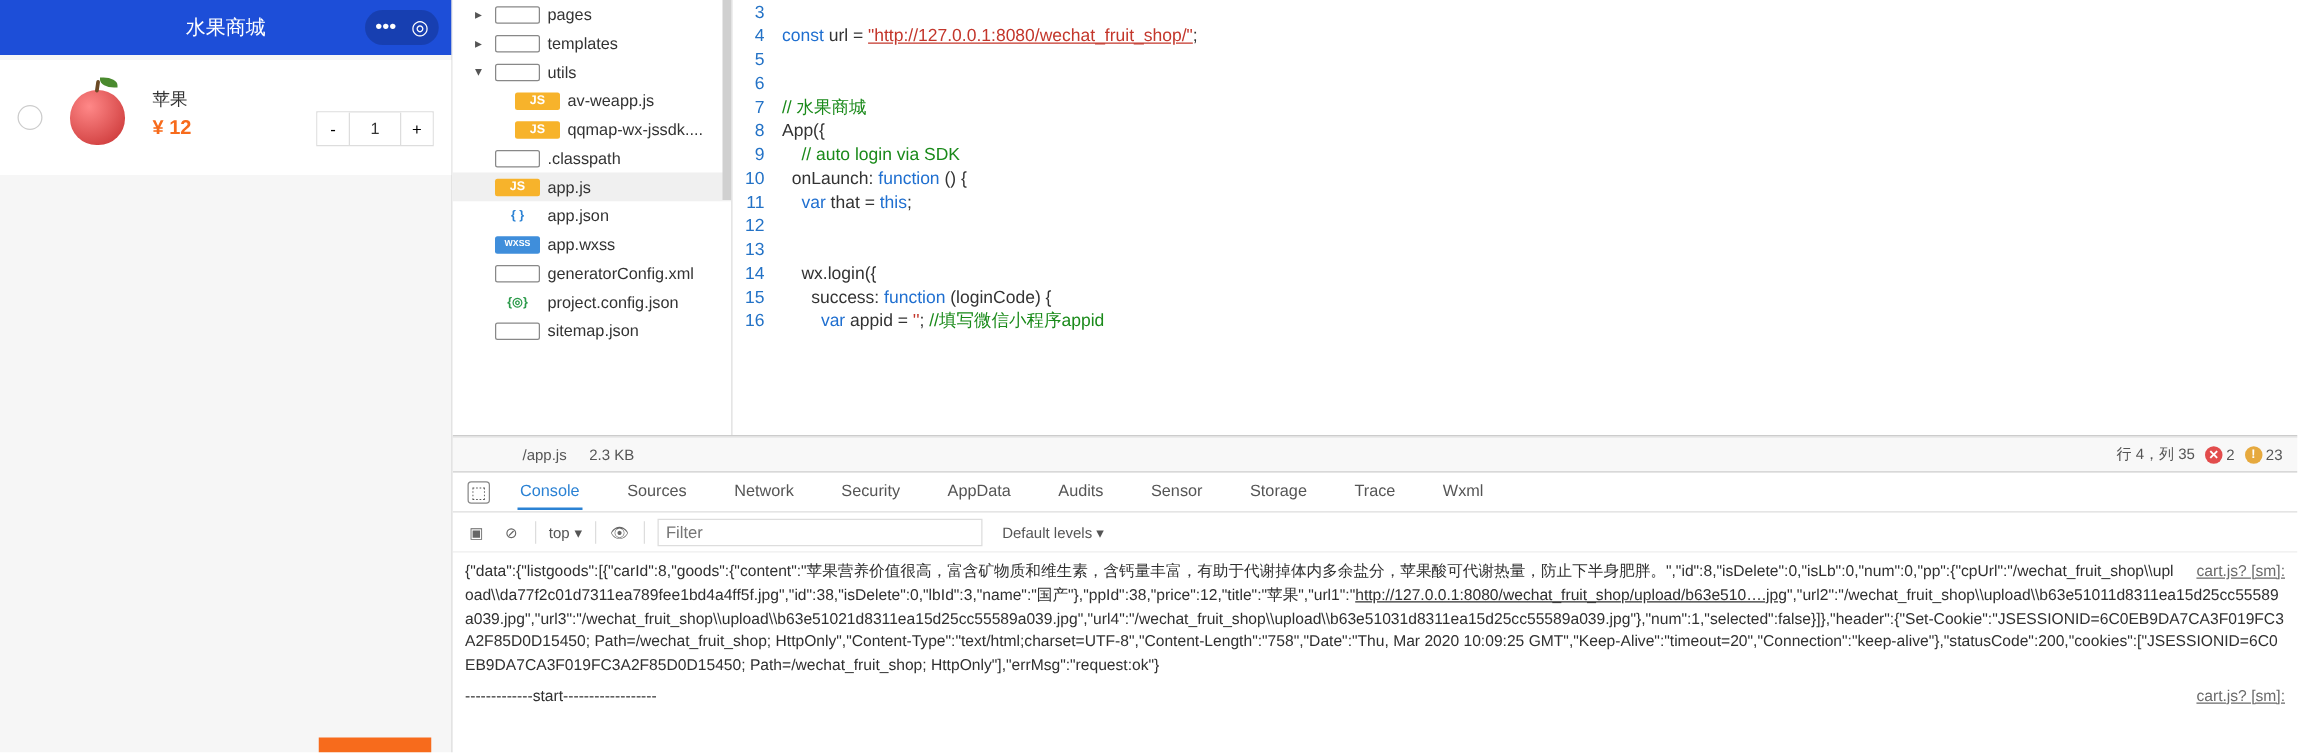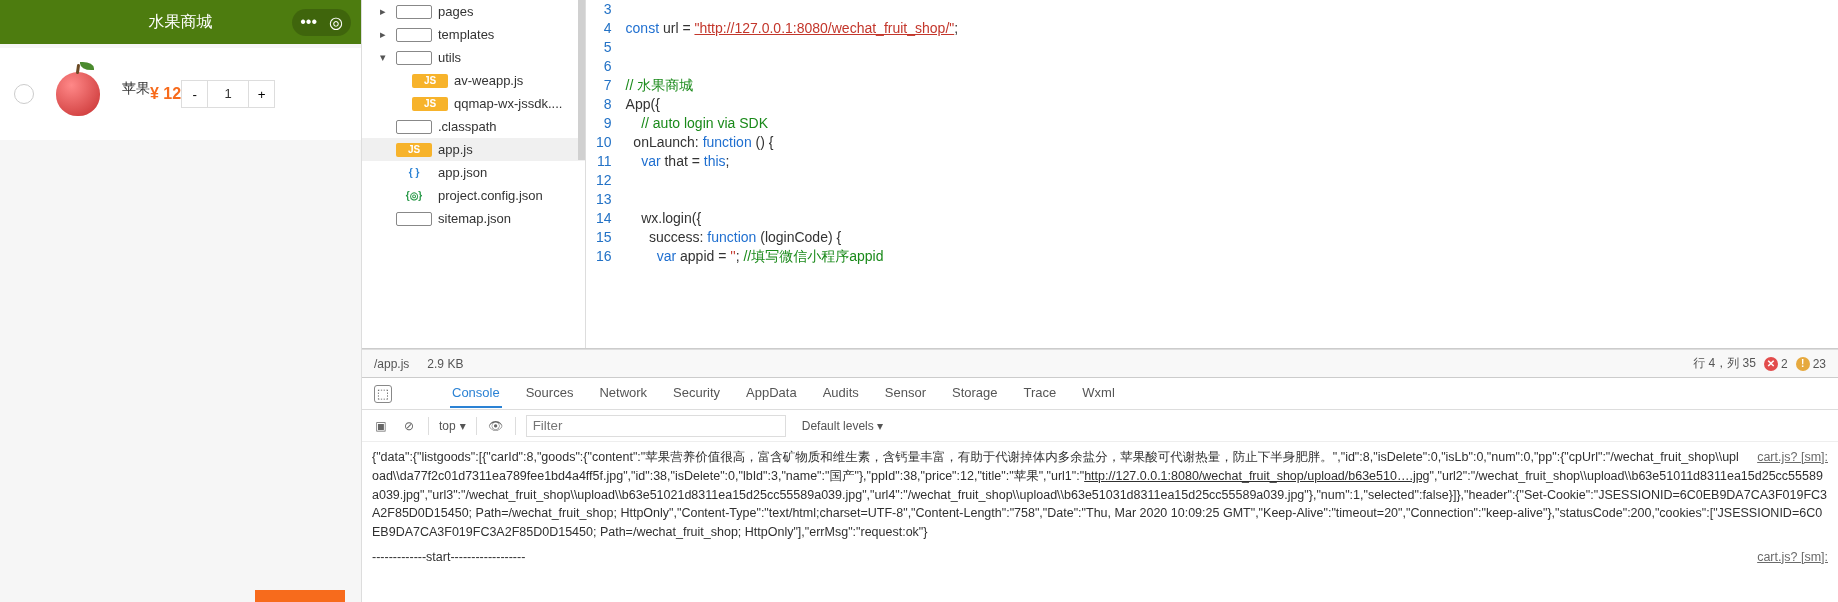--- a/index.html
+++ b/index.html
@@ -1,31 +1,31 @@
 <!DOCTYPE html>
 <html><head>
   <meta charset="utf-8">
   <style>
     * { margin: 0; padding: 0; box-sizing: border-box; font-family: -apple-system, BlinkMacSystemFont, "Segoe UI", sans-serif; }
     body { display: flex; width: 1838px; height: 602px; background: #fff; font-size: 13px; color: #333; }
     
     
     .simulator { width: 362px; background: #f6f6f6; border-right: 1px solid #ddd; }
-    .sim-header { background: #4d7c0f; height: 44px; display: flex; align-items: center; justify-content: center; position: relative; color: #fff; }
+    .sim-header { background: #1d4ed8; height: 44px; display: flex; align-items: center; justify-content: center; position: relative; color: #fff; }
     .sim-title { font-size: 16px; }
     .sim-capsule { position: absolute; right: 10px; display: flex; align-items: center; gap: 0; }
     .capsule-box { background: rgba(0,0,0,0.18); border-radius: 20px; display: flex; align-items: center; padding: 4px 8px; gap: 12px; }
     .capsule-dots, .capsule-target { color: #fff; font-size: 16px; display: flex; align-items: center; }
     .cart-item { background: #fff; margin: 4px 0; padding: 14px 14px 14px 14px; display: flex; align-items: center; gap: 12px; }
     .check-circle { width: 20px; height: 20px; border: 1.5px solid #ccc; border-radius: 50%; flex-shrink: 0; }
     .item-img { width: 64px; height: 64px; display: flex; align-items: center; justify-content: center; position: relative; }
     .apple { width: 44px; height: 44px; background: radial-gradient(circle at 35% 30%, #ff8888, #c62f2f); border-radius: 50% 50% 48% 48%; position: relative; }
     .apple::before { content:""; position:absolute; top:-8px; left:50%; width:3px; height:10px; background:#6b4a24; transform:translateX(-50%) rotate(8deg); border-radius:2px;}
     .apple::after { content:""; position:absolute; top:-10px; left:55%; width:14px; height:8px; background:#4a8a2e; border-radius: 0 80% 0 80%; }
-    .item-info { flex: 1; display:flex; flex-direction:row; gap:0;}
+    .item-info { flex: 1; display:flex; flex-direction:column; gap:0;}
     .item-name { font-size: 14px; color:#333; }
     .item-row2 { display:flex; align-items:center; justify-content:space-between; }
     .item-price { color: #f76b1c; font-size: 16px; font-weight:600; }
     .qty { display: flex; align-items: center; border: 1px solid #ddd; }
     .qty-btn { width: 26px; height: 26px; display:flex; align-items:center; justify-content:center; background:#fff; border:none; border-right:1px solid #ddd; cursor:pointer; }
     .qty-btn:last-child{ border-right:none; border-left:1px solid #ddd;}
     .qty-val { width: 40px; text-align:center; height:26px; line-height:26px;}
     .sim-bottom-btn { position:absolute; bottom:0; right:16px; background:#f76b1c; width:90px; height:12px;}
 
     
@@ -52,21 +52,21 @@
     .gutter { background:#fff; color:#2372c6; text-align:right; padding: 0 14px 0 10px; user-select:none;}
     .gutter div { height:19px; line-height:19px;}
     .lines { flex:1; padding-right:10px;}
     .lines div{ height:19px; line-height:19px; white-space:pre;}
     .kw { color:#1f6fd0;}
     .str { color:#c3362b; text-decoration:underline;}
     .str2 { color:#c3362b;}
     .com { color:#1a8a1a;}
 
     .statusbar { height:28px; border-top:1px solid #ddd; background:#f8f8f8; display:flex; align-items:center; font-size:12px; color:#555; padding:0 12px; justify-content:space-between;}
-    .statusbar .left { display:flex; gap:18px;}
+    .statusbar .left { display:flex; gap:18px;margin-left:44px;}
     .statusbar .right { display:flex; gap:8px; align-items:center;}
 
     
     .devtools { display:flex; flex-direction:column; border-top:1px solid #ccc; flex:1;}
     .dt-tabs { height:32px; display:flex; align-items:center; gap:22px; padding:0 12px; border-bottom:1px solid #ddd; color:#555; font-size:13px;}
     .dt-tab { cursor:pointer; padding:6px 2px;}
     .dt-tab.active { color:#2b82d4; border-bottom:2px solid #2b82d4;}
     .dt-tab-ico { width:18px; height:18px; border:1px solid #888; border-radius:3px; display:flex; align-items:center; justify-content:center;}
     .dt-toolbar { height:32px; display:flex; align-items:center; gap:10px; padding:0 10px; border-bottom:1px solid #eee; font-size:12px; color:#555;}
     .dt-icon { width:18px; height:18px; display:flex; align-items:center; justify-content:center; color:#666;}
@@ -156,20 +156,30 @@
             <span class="ico ico-js">JS</span>
             <span>app.js</span>
           </div>
           <div class="tree-item l1">
             <span class="caret"></span>
             <span class="ico ico-json">{ }</span>
             <span>app.json</span>
           </div>
           <div class="tree-item l1">
             <span class="caret"></span>
+            <span class="ico ico-wxss">WXSS</span>
+            <span>app.wxss</span>
+          </div>
+          <div class="tree-item l1">
+            <span class="caret"></span>
+            <span class="ico ico-file"></span>
+            <span>generatorConfig.xml</span>
+          </div>
+          <div class="tree-item l1">
+            <span class="caret"></span>
             <span class="ico ico-target">{◎}</span>
             <span>project.config.json</span>
           </div>
           <div class="tree-item l1">
             <span class="caret"></span>
             <span class="ico ico-file"></span>
             <span>sitemap.json</span>
           </div>
         </div>
       <div class="tree-divider-right"></div>
@@ -205,39 +215,39 @@
           <div></div>
           <div>    wx.login({</div>
           <div>      success: <span class="kw">function</span> (loginCode) {</div>
           <div>        <span class="kw">var</span> appid = <span class="str2">''</span>; <span class="com">//填写微信小程序appid</span></div>
         </div>
     </div>
   </div>
   <div class="statusbar">
     <div class="left">
       <span>/app.js</span>
-      <span>2.9 KB</span>
+      <span>2.3 KB</span>
     </div>
     <div class="right">
       <span>行 4，列 35</span>
       <span class="err-badge">
           <span class="err-dot err-red">✕</span>
           <span>2</span>
         </span>
       <span class="err-badge">
           <span class="err-dot err-yellow">!</span>
           <span>23</span>
         </span>
     </div>
   </div>
 
   <div class="devtools">
     <div class="dt-tabs">
       <span class="dt-tab-ico">⬚</span>
-      <span id="dt-tabs-host" style="display: flex; gap: 22px; margin-left: 36px;">
+      <span id="dt-tabs-host" style="display: flex; gap: 34px;">
           <span class="dt-tab active">Console</span>
           <span class="dt-tab">Sources</span>
           <span class="dt-tab">Network</span>
           <span class="dt-tab">Security</span>
           <span class="dt-tab">AppData</span>
           <span class="dt-tab">Audits</span>
           <span class="dt-tab">Sensor</span>
           <span class="dt-tab">Storage</span>
           <span class="dt-tab">Trace</span>
           <span class="dt-tab">Wxml</span>

